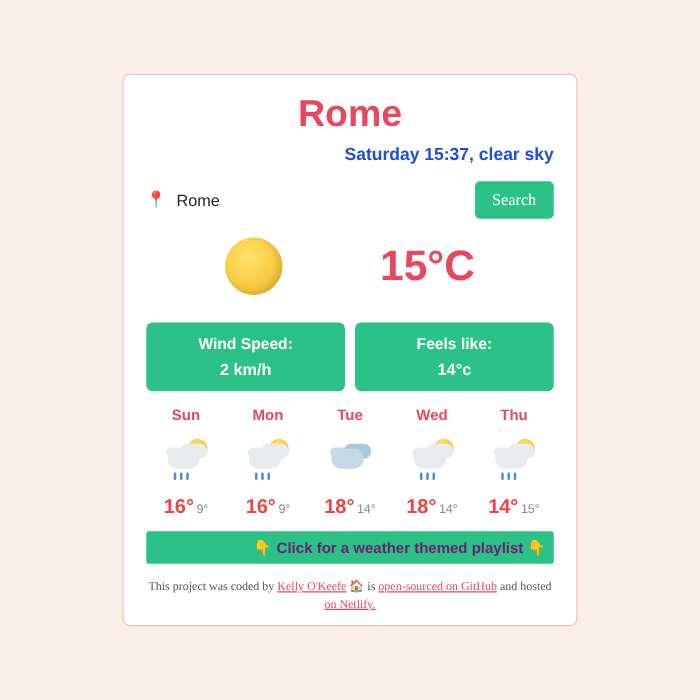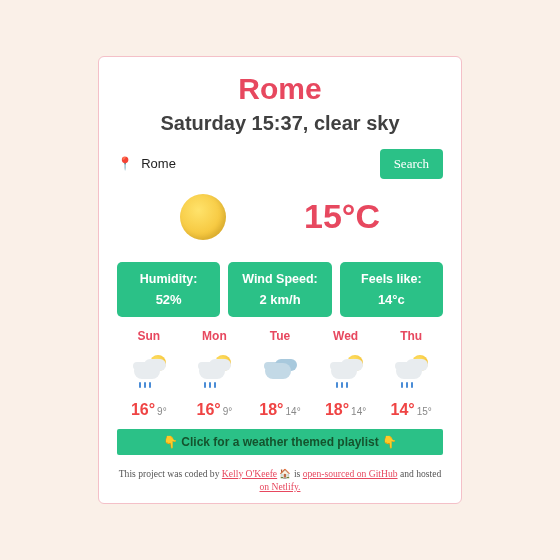--- a/index.html
+++ b/index.html
@@ -21,24 +21,24 @@
   }
   .title {
     color: #e7485f;
     font-weight: 700;
     font-size: 30px;
     text-align: center;
     font-family: Arial, sans-serif;
     margin-bottom: 6px;
   }
   .subtitle {
-    color: #404040;
+    color: #1d4ed8;
     font-weight: 700;
-    font-size: 20px;
-    text-align: center;
+    font-size: 14px;
+    text-align: right;
     font-family: Arial, sans-serif;
     margin-bottom: 14px;
   }
   .search-row {
     display: flex;
     align-items: center;
     gap: 6px;
     margin-bottom: 15px;
   }
   .pin { font-size: 13px; }
@@ -93,21 +93,21 @@
   }
   .stat-label { font-size: 12.5px; font-weight:700; margin-bottom:6px;}
   .stat-value { font-size: 13px; font-weight:700;}
   .forecast { display: flex; gap: 2px; margin-bottom: 10px;}
   .day { flex:1; text-align:center; }
   .day-name { color:#e7485f; font-weight:700; font-size:12px; font-family:Arial,sans-serif; margin-bottom:10px;}
   .fc-icon { height:38px; display:flex; align-items:center; justify-content:center; margin-bottom:10px;}
   .hi { color:#ef4444; font-weight:700; font-size:16px; font-family:Arial,sans-serif;text-align:right;}
   .lo { color:#888; font-size:10px; font-family:Arial,sans-serif; margin-left:2px;}
   .playlist {
-    background:#2bc187; color:#14532d; text-align:center;
+    background:#2bc187; color:#701a75; text-align:right;
     border-radius:2px; padding:6px; font-size:12px; font-weight:700;
     font-family:Arial,sans-serif; cursor:pointer; margin-bottom:12px;
   }
   .footer { font-size:9.6px; color:#555; text-align:center; font-family:Georgia,serif; line-height:1.4;}
   .footer a { color:#e7485f; text-decoration:underline; }
   
   .wi { position:relative; width:40px; height:34px; }
   .wi .cloud {
     position:absolute; width:26px; height:16px; background:#e8ecef; border-radius:10px;
     bottom:10px; left:5px;
@@ -135,24 +135,20 @@
     <button class="search-btn">Search</button>
   </div>
 
   <div class="current">
     <div class="sun-icon"></div>
     <div class="temp">15°C</div>
   </div>
 
   <div class="stats">
     <div class="stat">
-      <div class="stat-label">Humidity:</div>
-      <div class="stat-value">52%</div>
-    </div>
-    <div class="stat">
       <div class="stat-label">Wind Speed:</div>
       <div class="stat-value">2 km/h</div>
     </div>
     <div class="stat">
       <div class="stat-label">Feels like:</div>
       <div class="stat-value">14°c</div>
     </div>
   </div>
 
   <div class="forecast">

